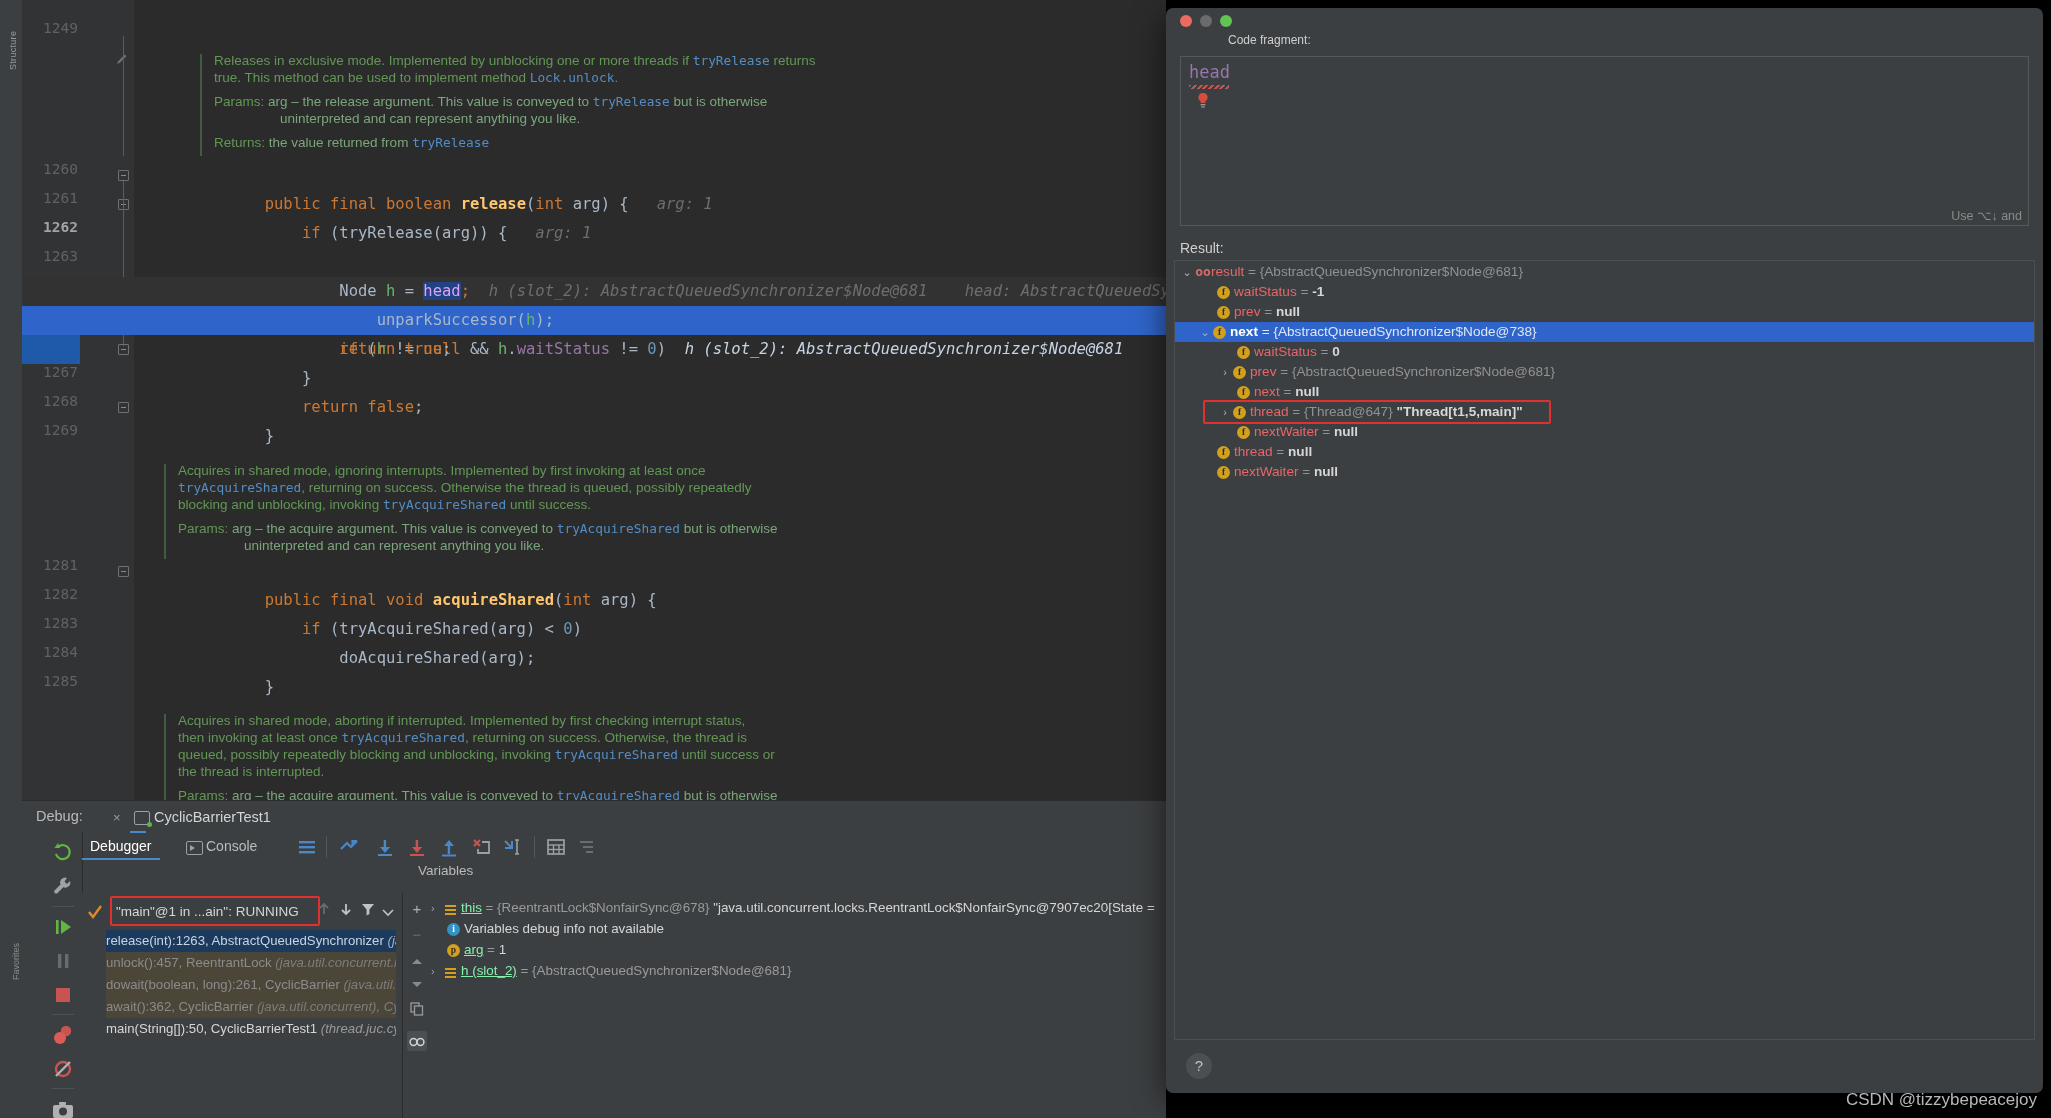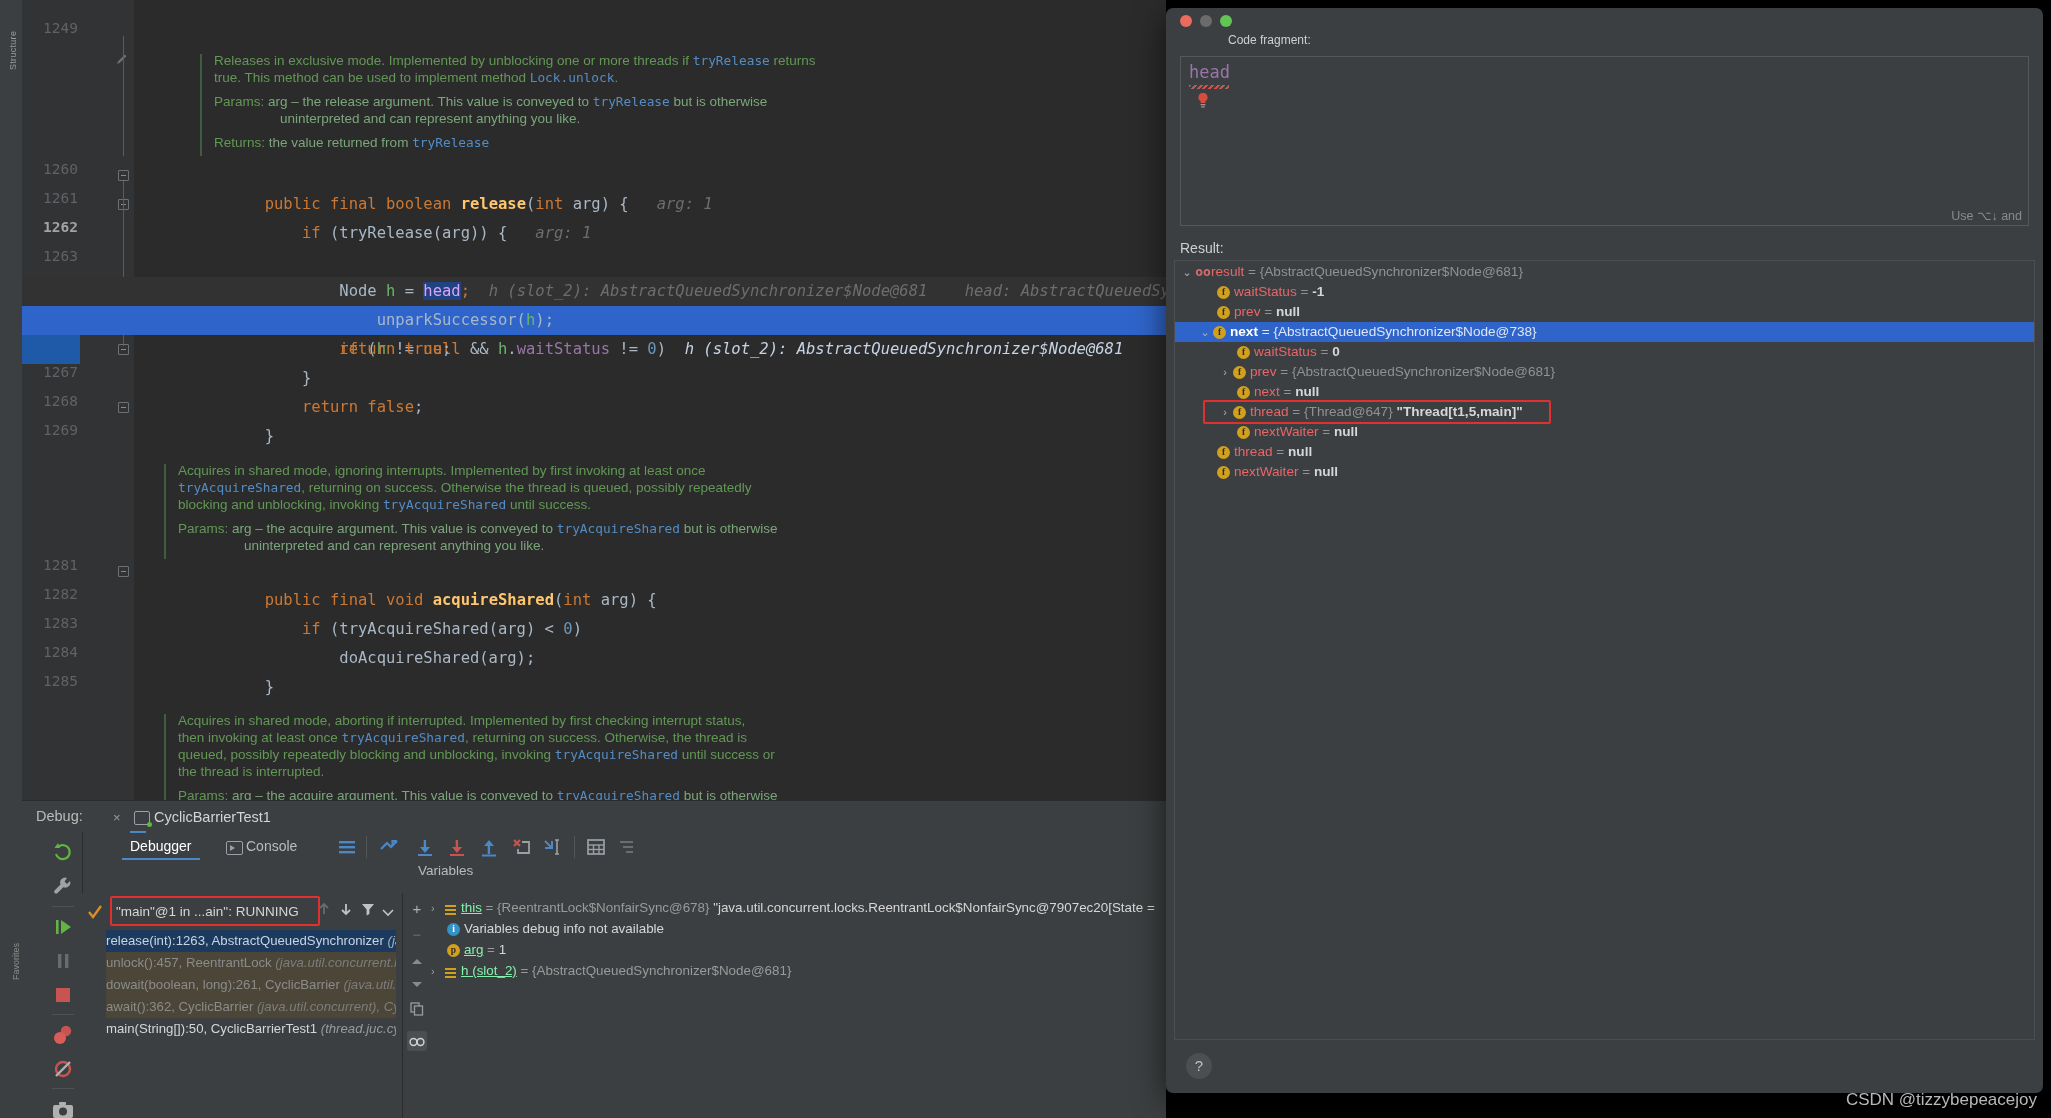--- a/index.html
+++ b/index.html
@@ -59,21 +59,21 @@
   .tabclose{position:absolute;left:91px;top:9px;font-size:13px;color:#9a9a9a;}
   .runtab{position:absolute;left:108px;top:4px;height:26px;border-bottom:2px solid #4a88c7;padding:0 8px;}
   .runtab .ico{position:absolute;left:4px;top:6px;width:14px;height:12px;border:1.6px solid #9aa0a6;border-radius:2px;}
   .runtab .ico:after{content:"";position:absolute;right:-3px;bottom:-3px;width:5px;height:5px;border-radius:50%;background:#62b543;}
   .runtab .nm{position:absolute;left:24px;top:4px;font-size:14.5px;color:#d4d4d4;white-space:nowrap;}
 
   .dtools{position:absolute;left:22px;top:31px;width:38px;bottom:0;background:#3c3f41;border-right:1px solid #2b2b2b;}
   .dtool{position:absolute;left:0;width:38px;height:34px;}
   .sep-h{position:absolute;left:8px;width:22px;height:1px;background:#4e5254;}
 
-  .dtabbar{position:absolute;left:60px;top:31px;right:0;height:30px;margin-left:40px;}
+  .dtabbar{position:absolute;left:60px;top:31px;right:0;height:30px;}
   .dtab{position:absolute;top:2px;height:26px;font-size:14px;color:#bbbbbb;padding:4px 8px 0 8px;box-sizing:border-box;}
   .dtab.active{border-bottom:2px solid #4a88c7;color:#ffffff;}
 
   .panecaption{position:absolute;top:62px;height:30px;font-size:13.5px;color:#bbbbbb;}
   .framestabs{position:absolute;left:60px;top:61px;width:310px;height:31px;}
   .ftab{position:absolute;top:4px;font-size:14px;color:#bbbbbb;padding:3px 6px 4px 6px;}
   .ftab.active{border-bottom:2px solid #4a88c7;color:#ffffff;}
 
   .framespane{position:absolute;left:60px;top:92px;width:320px;bottom:0;background:#3c3f41;}
   .threadsel{position:absolute;left:34px;top:6px;width:195px;height:25px;font-size:13.5px;color:#d6d6d6;line-height:25px;white-space:nowrap;}

